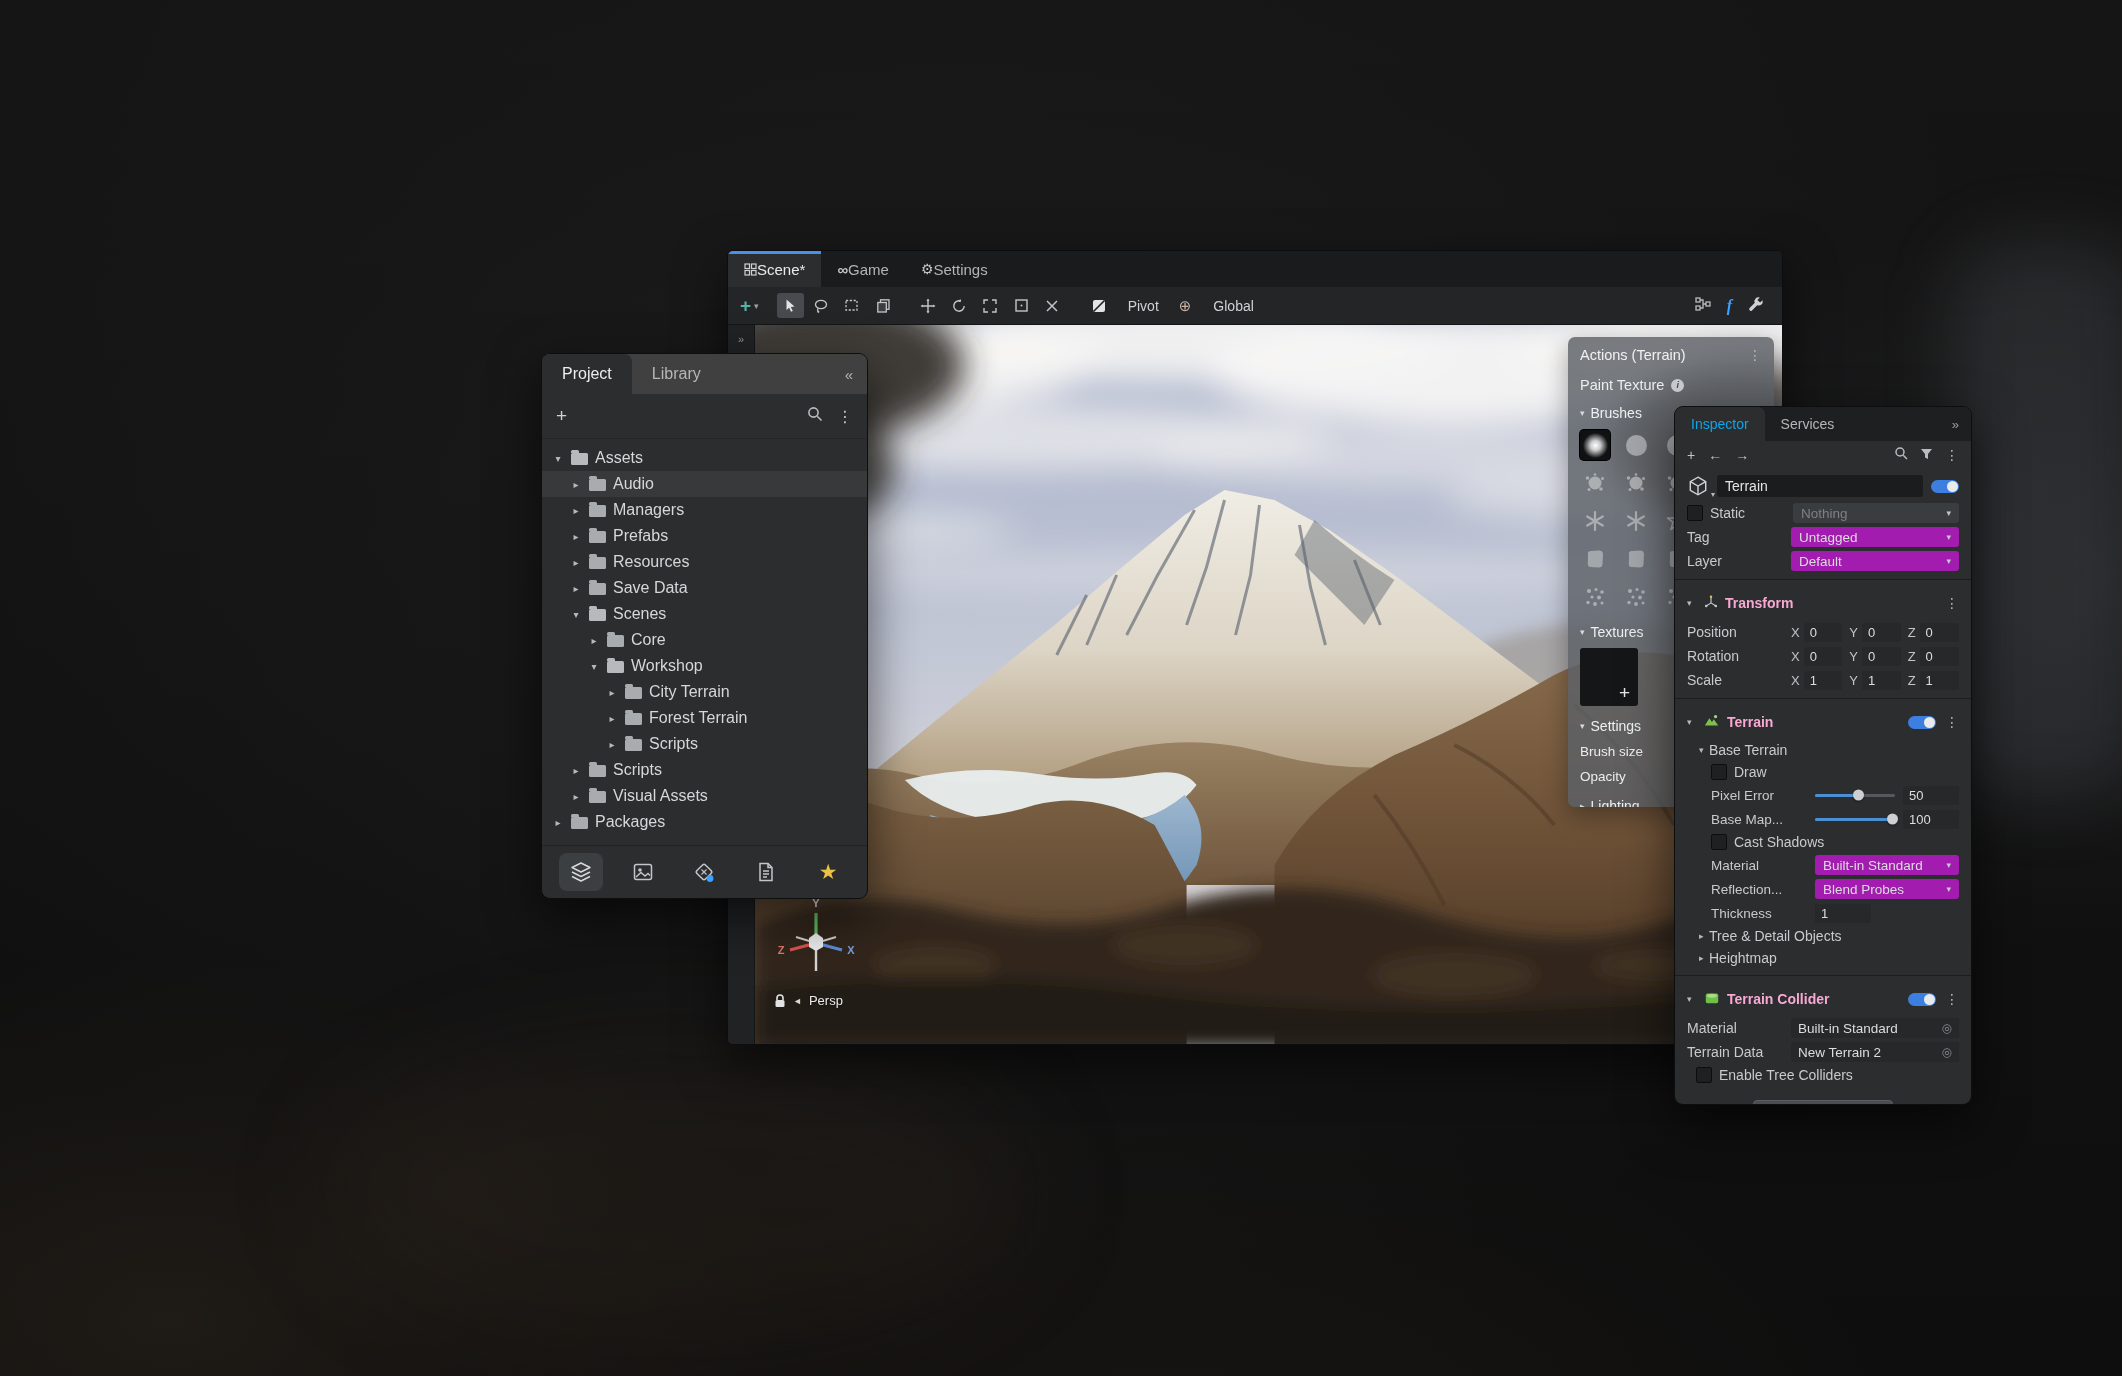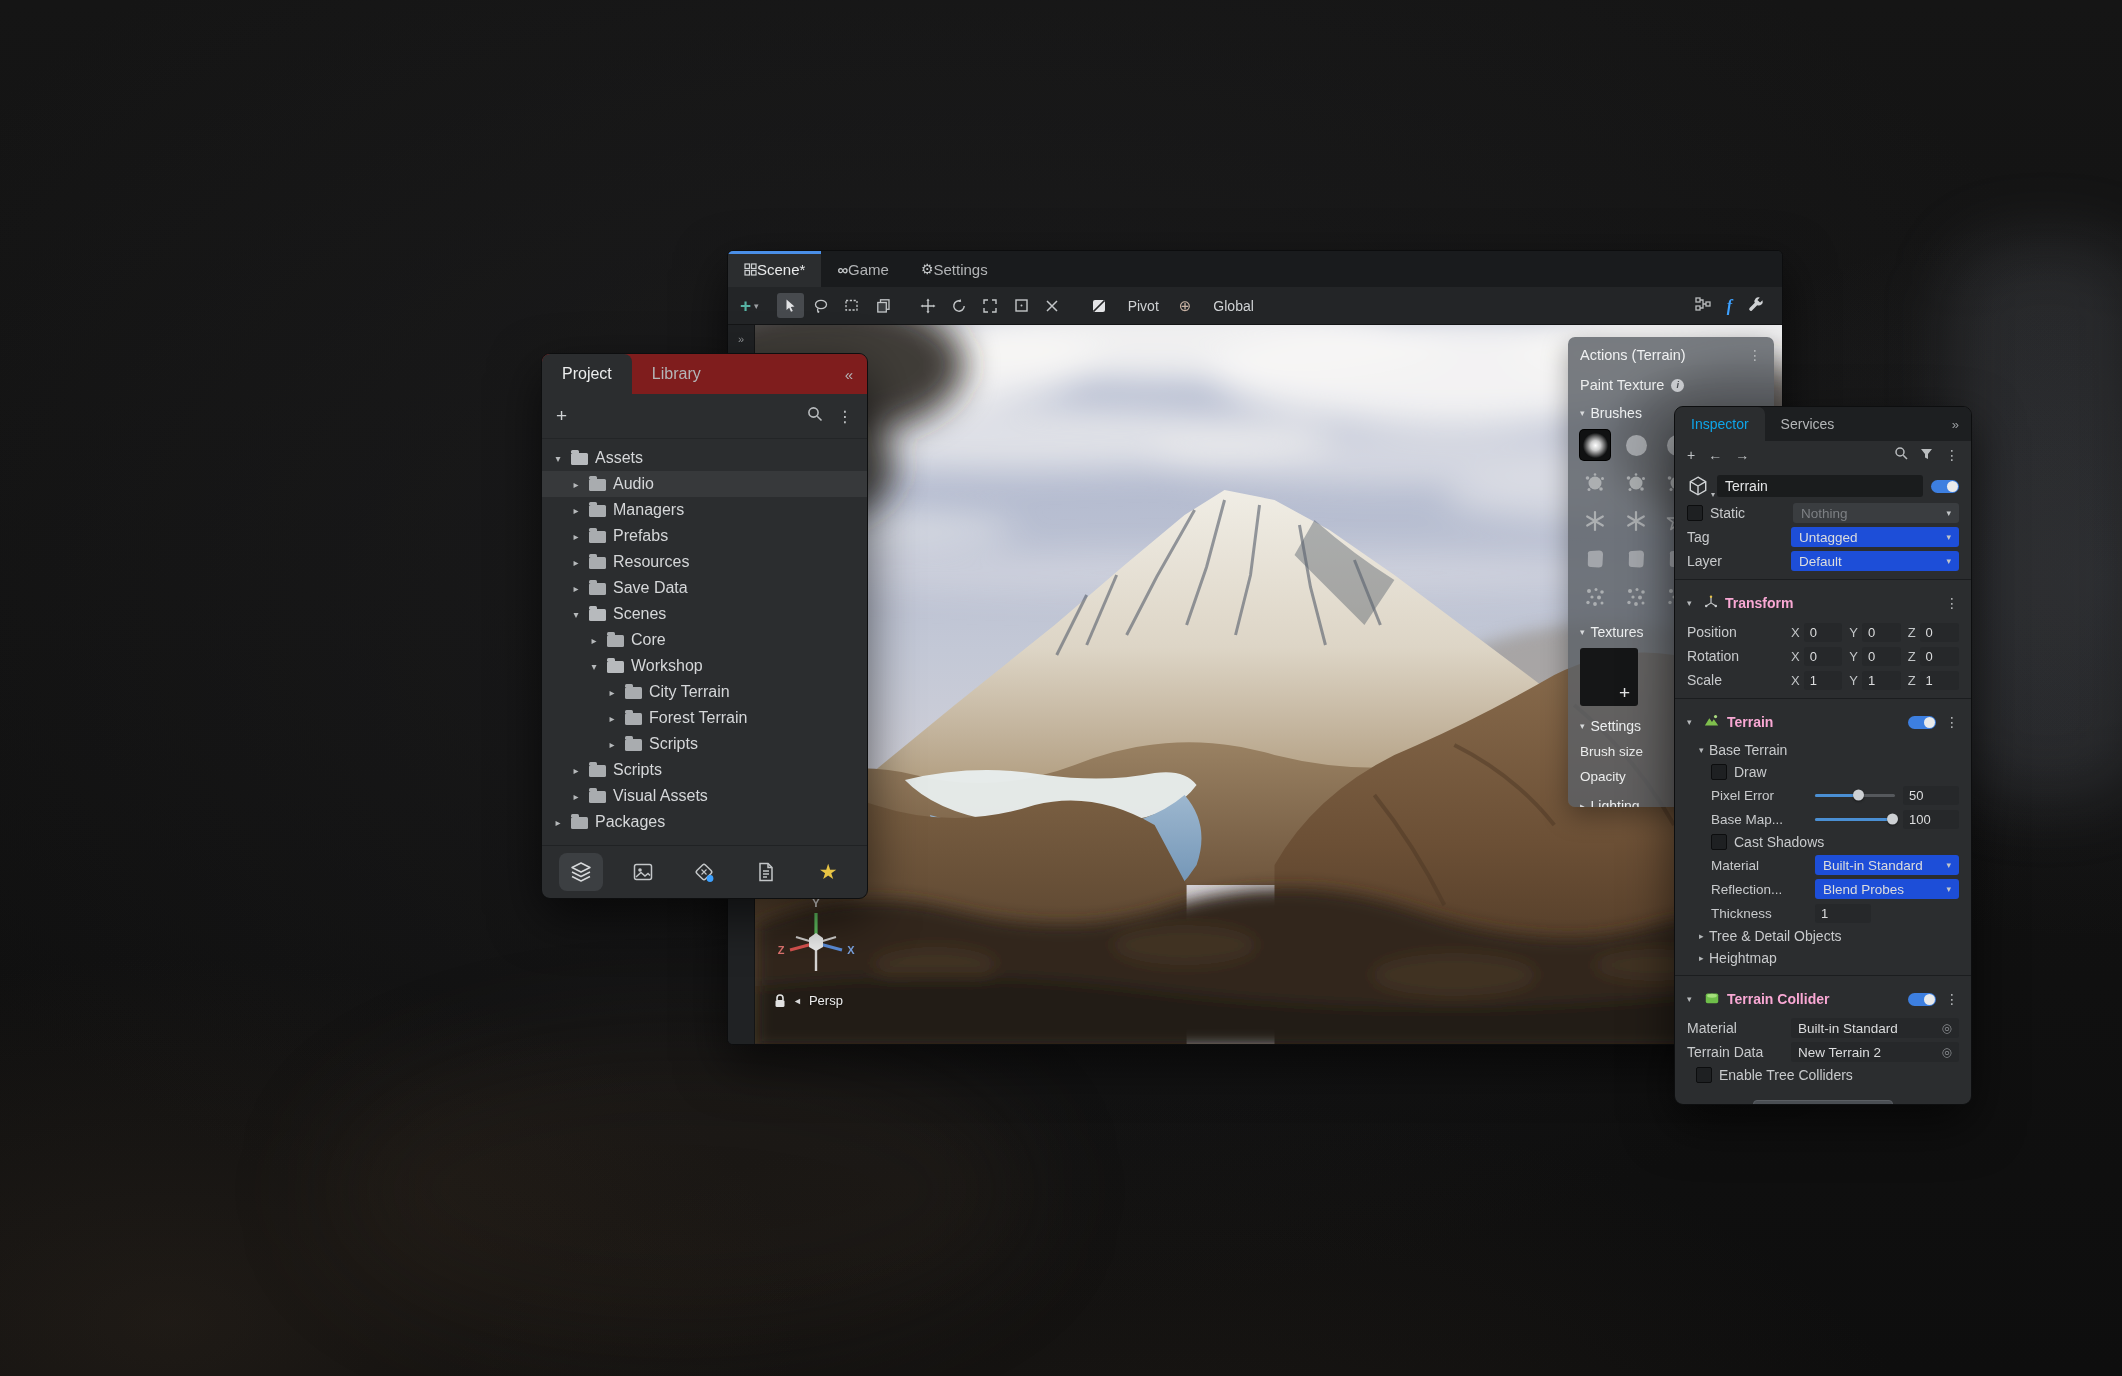--- a/index.html
+++ b/index.html
@@ -76,21 +76,21 @@
   .b-circle{display:block;width:21px;height:21px;border-radius:50%;background:#b4b7ba;opacity:.8;}
   .tex-square{width:58px;height:58px;background:#151617;border-radius:3px;margin-top:8px;position:relative;}
   .tex-plus{position:absolute;right:8px;bottom:2px;color:#e4e5e6;font-size:19px;}
   .ap-row{display:flex;align-items:center;margin-top:10px;font-size:13.5px;color:#eceded;}
   .a-slider{margin-left:auto;width:66px;height:3px;border-radius:2px;background:#4d8fd6;}
 
   
   .project-panel{position:absolute;left:541px;top:353px;width:325px;height:544px;
     background:#2b2d2f;border-radius:9px;border:1px solid #0d0e0f;
     box-shadow:0 18px 50px rgba(0,0,0,.6);display:flex;flex-direction:column;overflow:hidden;}
-  .pp-tabs{height:40px;background:#7f1d1d;display:flex;align-items:stretch;flex:none;}
+  .pp-tabs{height:40px;background:#404040;display:flex;align-items:stretch;flex:none;}
   .pp-tab{display:flex;align-items:center;padding:0 20px;font-size:16px;color:#b4b6b8;}
   .pp-tab.active{background:#2b2d2f;color:#eceded;border-radius:8px 8px 0 0;}
   .pp-collapse{margin-left:auto;display:flex;align-items:center;padding:0 14px;color:#b4b6b8;font-size:15px;}
   .pp-toolbar{height:44px;display:flex;align-items:center;padding:0 14px;flex:none;
     border-bottom:1px solid #232527;}
   .pp-plus{font-size:19px;color:#cfd2d4;}
   .pp-tools{margin-left:auto;display:flex;align-items:center;gap:14px;}
   .tree{flex:1;padding-top:6px;overflow:hidden;}
   .trow{height:26px;display:flex;align-items:center;gap:7px;font-size:16px;color:#d5d7d9;}
   .trow.sel{background:rgba(255,255,255,.06);}
@@ -119,21 +119,21 @@
   .ip-body{flex:1;overflow:hidden;font-size:14px;}
   .obj-header{display:flex;align-items:center;gap:8px;padding:6px 12px 4px 12px;}
   .cubewrap{position:relative;flex:none;display:flex;}
   .cube-caret{position:absolute;right:-6px;bottom:-2px;font-size:8px;color:#b6b9bb;}
   .name-field{flex:1;height:22px;background:#1a1c1d;border-radius:3px;display:flex;align-items:center;
     padding:0 8px;color:#e3e4e6;font-size:14px;}
   .irow{display:flex;align-items:center;height:24px;padding:0 12px;}
   .irow .chk{width:14px;height:14px;background:#1e2022;border:1px solid #0c0d0e;border-radius:2px;flex:none;margin-right:7px;}
   .hlabel{width:104px;flex:none;color:#c8cacc;}
   .hlabel.after-chk{width:83px;}
-  .dropdown{flex:1;height:20px;background:#1d4ed8;border-radius:3px;display:flex;align-items:center;
+  .dropdown{flex:1;height:20px;background:#a21caf;border-radius:3px;display:flex;align-items:center;
     padding:0 8px;color:#dcddde;font-size:13.5px;}
   .dropdown .dcaret{margin-left:auto;font-size:9px;color:#c3c6c8;}
   .dropdown.dim{color:#7d8084;background:#3a3d40;}
   .divider{height:1px;background:#1b1d1f;margin:6px 0;}
   .sec-head{display:flex;align-items:center;gap:7px;padding:4px 12px;height:26px;}
   .sec-title{font-weight:bold;color:#f9a8d4;font-size:14px;}
   .sec-caret{font-size:9px;color:#b6b9bb;width:10px;}
   .sec-right{margin-left:auto;display:flex;align-items:center;gap:9px;}
   .toggle{width:28px;height:13px;border-radius:7px;background:#3d7fe0;position:relative;flex:none;}
   .toggle::after{content:"";position:absolute;right:1px;top:1px;width:11px;height:11px;border-radius:50%;background:#e9eaeb;}

